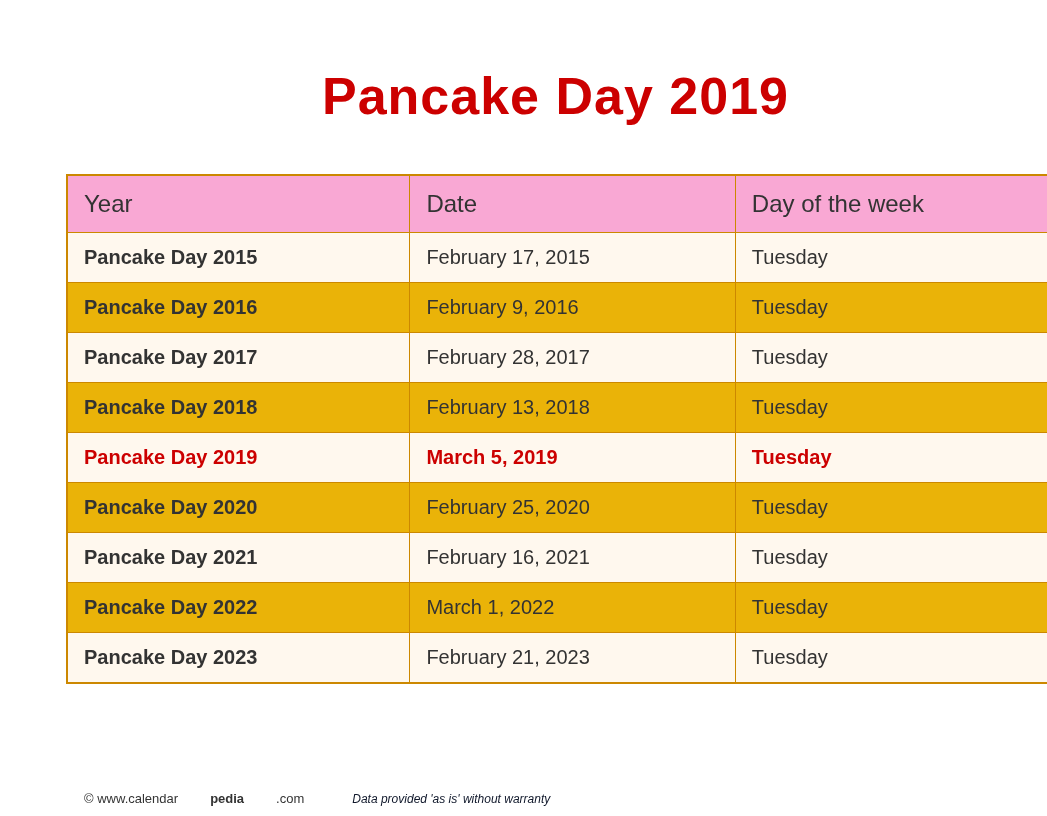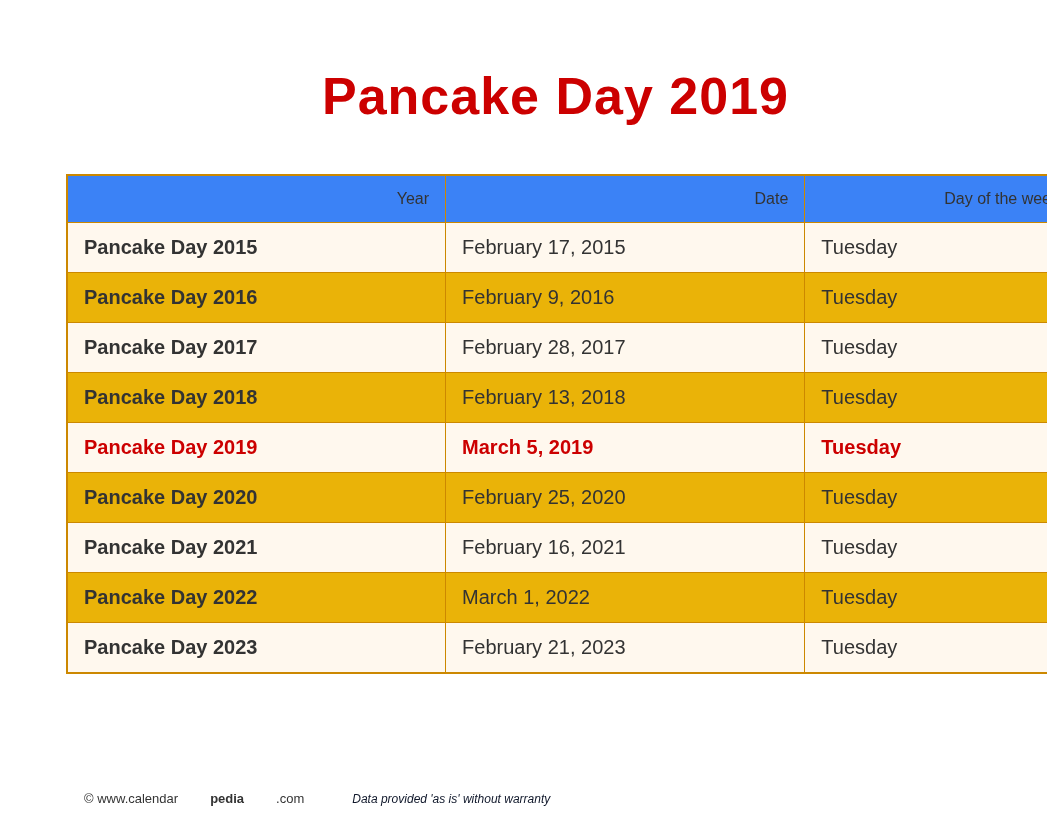--- a/index.html
+++ b/index.html
@@ -33,27 +33,27 @@
       flex: 1;
     }
 
     table {
       width: 100%;
       border-collapse: collapse;
       border: 2px solid #cc8800;
     }
 
     thead tr th {
-      background-color: #3b82f6;
+      background-color: #f9a8d4;
       border: 1px solid #cc8800;
       padding: 14px 16px;
-      font-size: 16px;
+      font-size: 24px;
       font-weight: normal;
       color: #333;
-      text-align: right;
+      text-align: left;
     }
 
     tbody tr td {
       border: 1px solid #cc8800;
       padding: 13px 16px;
       font-size: 20px;
       color: #333;
       background-color: #eab308;
     }
 

